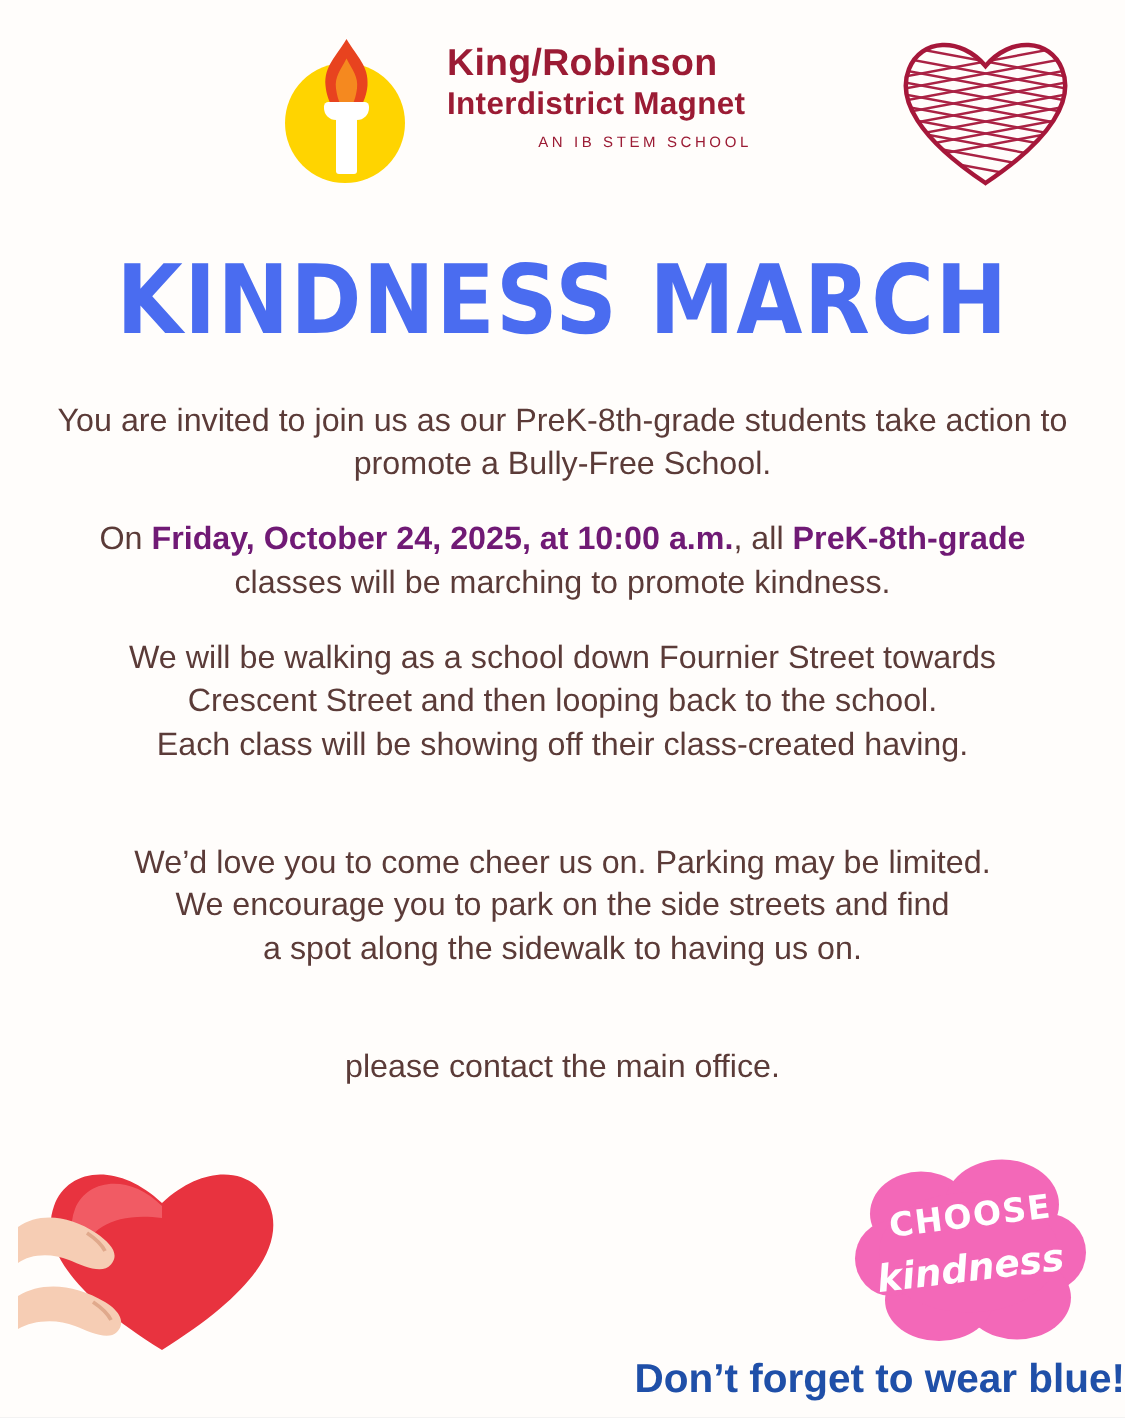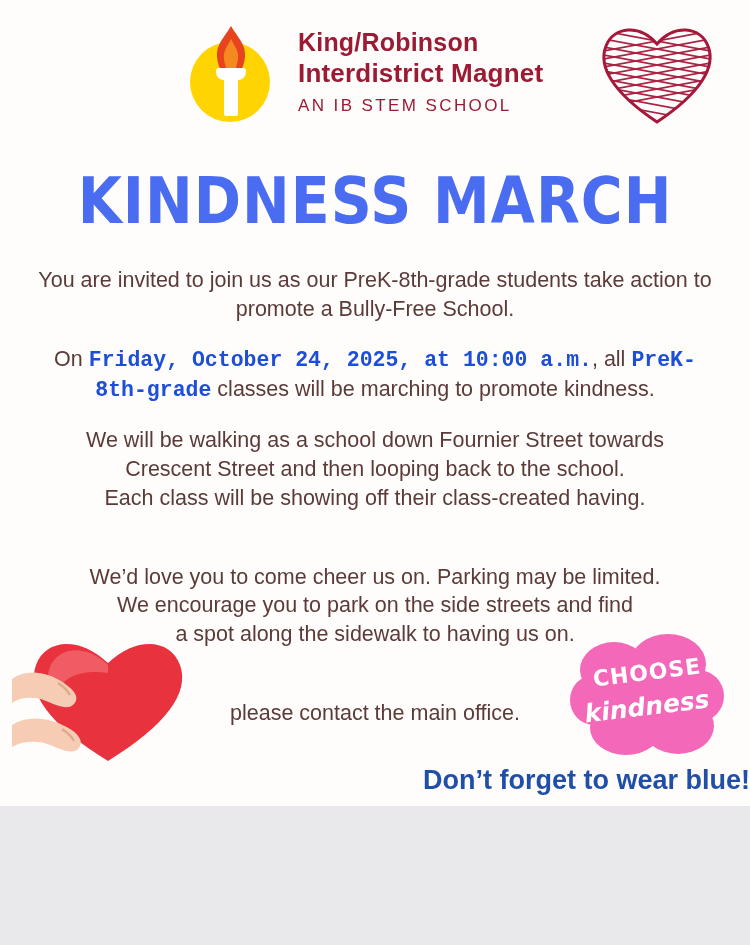--- a/index.html
+++ b/index.html
@@ -9,21 +9,21 @@
   }
   body {
     width: 750px;
     height: 945px;
     overflow: hidden;
     font-family: "Liberation Sans", sans-serif;
   }
   .flyer {
     position: relative;
     width: 750px;
-    height: 806px;
+    height: 945px;
     background: #fffdfb;
     overflow: hidden;
   }
 
   
   .header {
     position: relative;
     height: 150px;
   }
   .logo-mark {
@@ -74,31 +74,32 @@
     width: 270px;
   }
   .logo-line1 {
     font-size: 25px;
     font-weight: bold;
     color: #9b1b34;
     letter-spacing: 0.2px;
     line-height: 1.18;
   }
   .logo-line2 {
-    font-size: 26px;
+    font-size: 21px;
     font-weight: bold;
     color: #9b1b34;
     letter-spacing: 0.2px;
     line-height: 1.18;
   }
   .logo-sub {
     margin-top: 8px;
-    font-size: 17px;
+    font-size: 10px;
     color: #9b1b34;
     letter-spacing: 2.4px;
+    text-align: center;
     padding-right: 6px;
   }
   .heart-sketch {
     position: absolute;
     right: 32px;
     top: 22px;
     width: 122px;
     height: 104px;
   }
 
@@ -122,22 +123,21 @@
     text-align: center;
     color: #5b3b38;
     font-size: 21.5px;
     line-height: 1.33;
   }
   .para {
     margin: 0 0 22px 0;
   }
   .para b {
     font-weight: bold;
-    color: #1d4ed8;
-    font-family: Liberation Mono, monospace;
+    color: #701a75;
   }
   .para.tight {
     margin-bottom: 20px;
   }
 
   
   .hands-heart {
     position: absolute;
     left: 12px;
     bottom: 40px;

